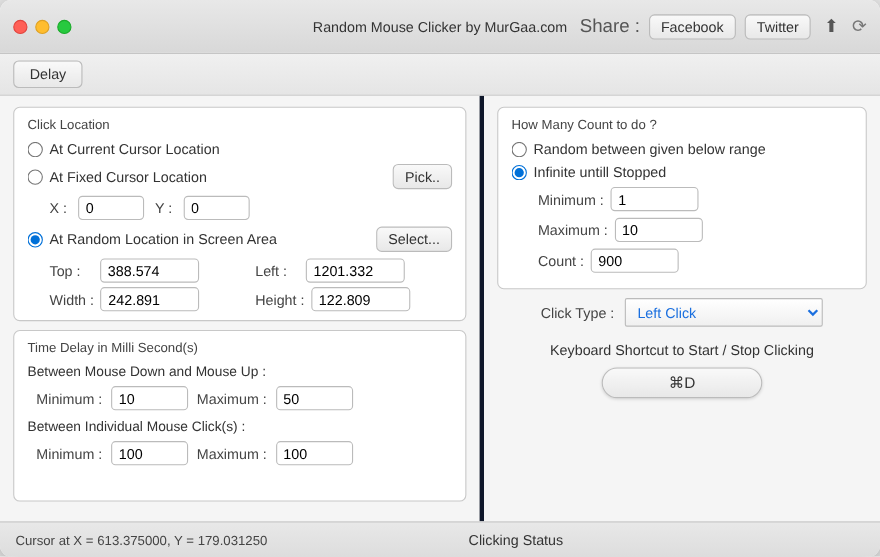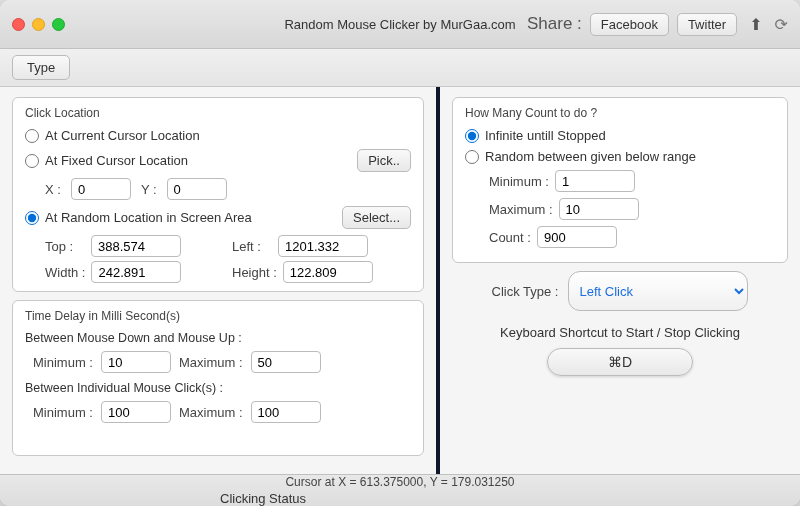--- a/index.html
+++ b/index.html
@@ -288,21 +288,20 @@
 
     
     .status-bar {
       background: linear-gradient(to bottom, #e8e8e8, #ddd);
       height: 32px;
       display: flex;
       align-items: center;
       padding: 0 14px;
       border-top: 1px solid #c0c0c0;
       flex-shrink: 0;
-      flex-direction: column;
     }
 
     .status-left {
       flex: 1;
       font-size: 12px;
       color: #444;
     }
 
     .status-right {
       width: 360px;
@@ -351,23 +350,23 @@
       justify-content: center;
     }
 
     .click-type-label {
       font-size: 13px;
       color: #444;
     }
 
     .click-type-select {
       width: 180px;
-      height: 40px;
-      border: 1px solid #bbb;
-      border-radius: 12px;
+      height: 26px;
+      border: 1px solid #bbb;
+      border-radius: 2px;
       background: linear-gradient(to bottom, #fff, #f0f0f0);
       font-size: 13px;
       padding: 2px 6px;
       cursor: pointer;
       color: #1a6fdf;
     }
 
     
     .shortcut-section {
       display: flex;
@@ -419,21 +418,21 @@
     <div class="title-bar-right">
       <span class="share-label">Share :</span>
       <button class="share-btn">Facebook</button>
       <button class="share-btn">Twitter</button>
       <button class="icon-btn">⬆</button>
       <span class="spinner">⟳</span>
     </div>
   </div>
 
   <div class="toolbar">
-    <button class="menu-btn">Type</button>
+    <button class="menu-btn">Delay</button>
   </div>
 
   <div class="main-content">
 
     <div class="left-panel">
 
       <div class="section">
         <div class="section-title">Click Location</div>
 
         <div class="radio-row">
@@ -503,27 +502,27 @@
       </div>
 
     </div>
 
     <div class="right-panel">
 
       <div class="clicks-section">
         <div class="section-title">How Many Count to do ?</div>
 
         <div class="radio-row">
+          <input type="radio" class="radio-input" name="clicks" style="">
+          <span class="radio-label">Random between given below range</span>
+        </div>
+
+        <div class="radio-row">
           <input type="radio" class="radio-input" name="clicks" checked="" style="">
           <span class="radio-label">Infinite untill Stopped</span>
-        </div>
-
-        <div class="radio-row">
-          <input type="radio" class="radio-input" name="clicks" style="">
-          <span class="radio-label">Random between given below range</span>
         </div>
 
         <div class="indented-row">
           <span class="indented-label">Minimum :</span>
           <input type="text" class="number-input" value="1" style="">
         </div>
 
         <div class="indented-row">
           <span class="indented-label">Maximum :</span>
           <input type="text" class="number-input" value="10" style="">

